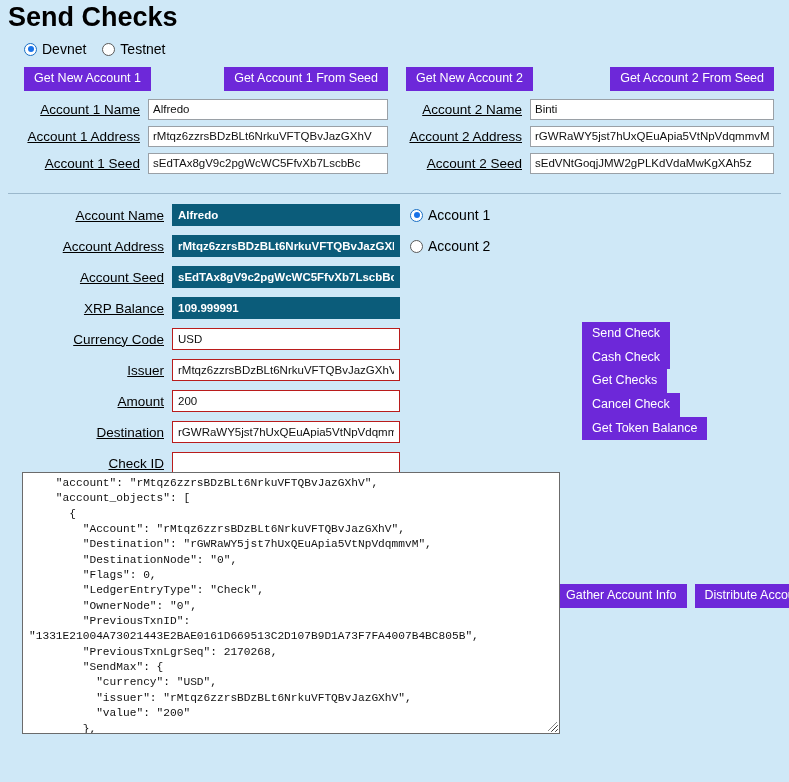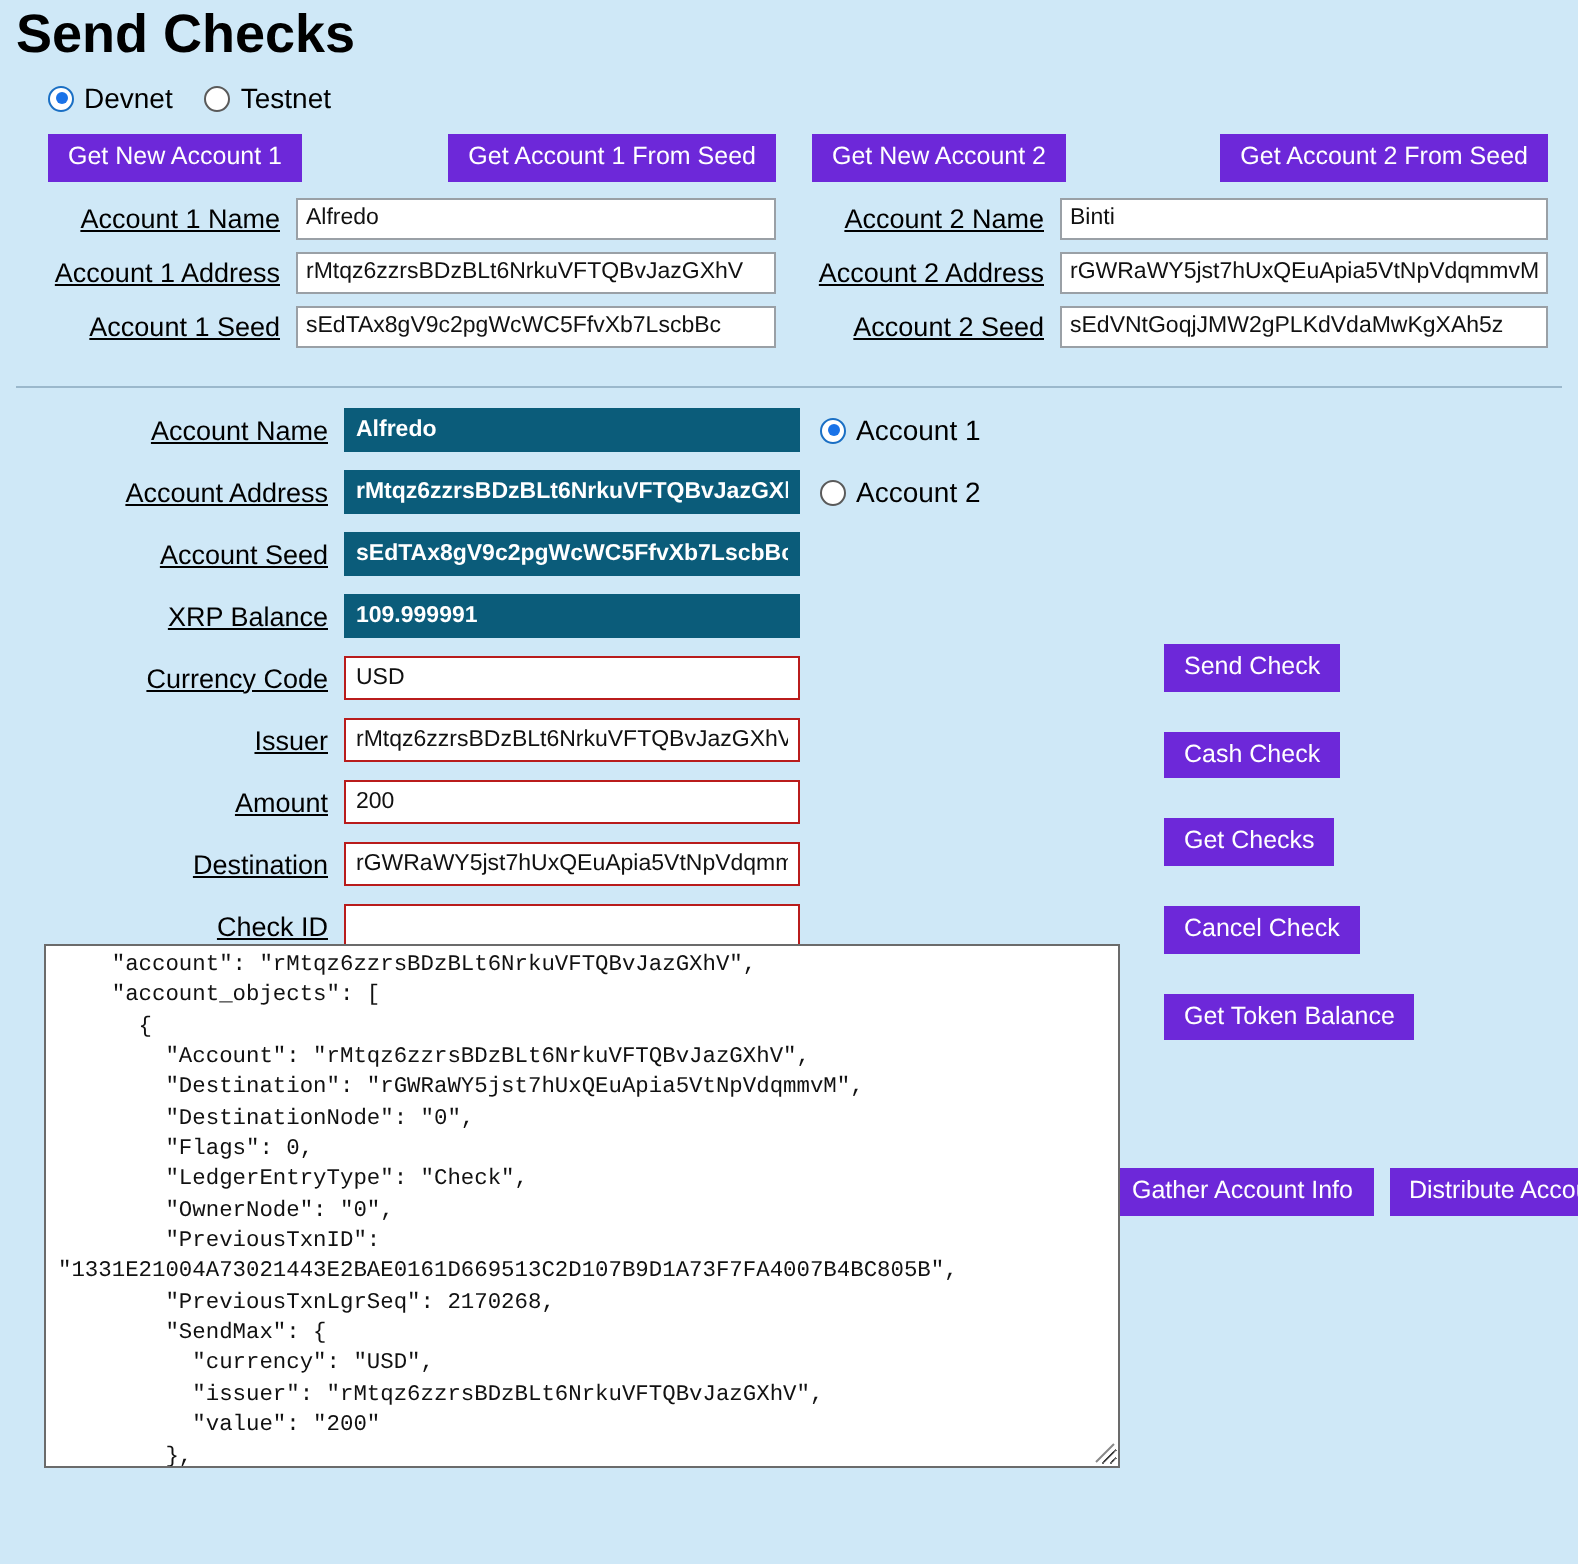--- a/index.html
+++ b/index.html
@@ -151,21 +151,21 @@
     font-size: 13.5px;
   }
   .acct-radios .radio-wrap { margin-left: 0; margin-bottom: 15px; }
   .side-btns {
     position: absolute;
     left: 582px;
     top: 118px;
     display: flex;
     flex-direction: column;
     align-items: flex-start;
-    gap: 20px;
+    gap: 0;
   }
   .side-btns2 {
     position: absolute;
     left: 556px;
     top: 380px;
     display: flex;
     flex-direction: row;
     align-items: flex-start;
     gap: 8px;
   }

